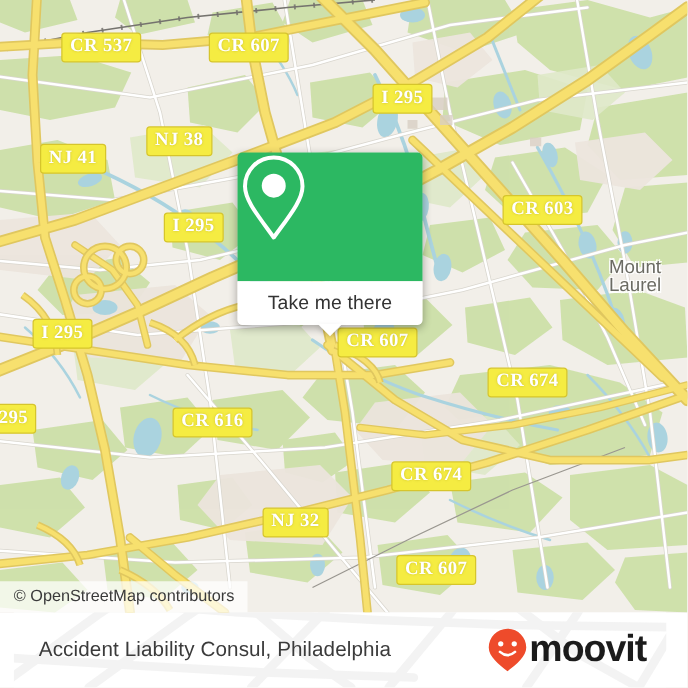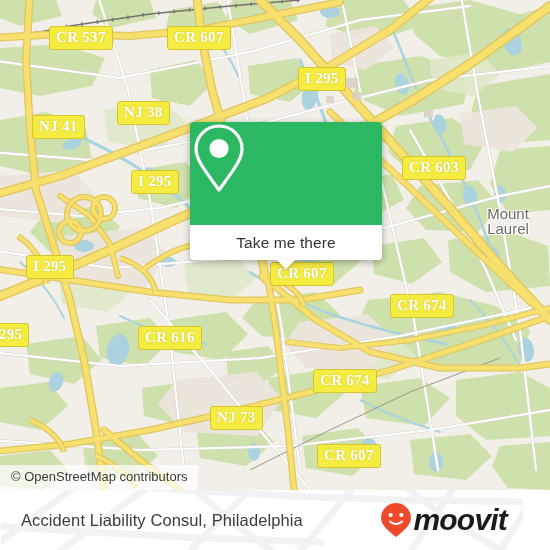--- a/index.html
+++ b/index.html
@@ -46,21 +46,21 @@
       -1px -1px 0 rgba(255,255,255,.9), 1px -1px 0 rgba(255,255,255,.9),
       -1px  1px 0 rgba(255,255,255,.9), 1px  1px 0 rgba(255,255,255,.9);
     white-space:nowrap;
     font-family:"Liberation Sans", sans-serif;
   }
 
   
   #popup {
     position:absolute;
     left:190px; top:122px;
-    width:192px;
+    width:148px;
     border-radius:4px;
     box-shadow:0 2px 7px rgba(0,0,0,.32);
     overflow:visible;
     z-index:40;
   }
   #popup-top {
     height:103px;
     background:#2cb862;
     border-radius:4px 4px 0 0;
     display:flex; align-items:center; justify-content:center;
@@ -95,21 +95,21 @@
     color:#3a3a3a;
     font-size:13px;
     line-height:14px;
     z-index:45;
     font-family:"Liberation Sans", sans-serif;
   }
 
   
   #footer {
     position:absolute;
-    left:1px; top:490px; width:522px; height:60px;
+    left:11px; top:490px; width:522px; height:60px;
     background:#ffffff;
     overflow:hidden;
   }
   #footer-bg { position:absolute; left:0; top:-60px; opacity:.10; }
   #footer-inner {
     position:relative;
     height:100%;
     display:flex; align-items:center; justify-content:space-between;
     padding:0 16px 0 20px;
   }
@@ -119,21 +119,20 @@
     letter-spacing:.1px;
     white-space:nowrap;
   }
   #moovit { display:flex; align-items:center; gap:1px; }
   #moovit-word {
     color:#1b1b1b;
     font-size:30px;
     font-weight:bold;
     letter-spacing:-.8px;
     line-height:30px;
-    font-style:italic;
   }
 </style>
 </head>
 <body>
 
 <div id="map">
 
   <svg width="550" height="490" viewBox="0 0 550 490">
     <defs>
       <clipPath id="mapclip">
@@ -368,21 +367,21 @@
       <div class="shield" style="left: 117px; top: 101px;">NJ 38</div>
       <div class="shield" style="left: 402px; top: 128px; margin-top: 28px;">CR 603</div>
       <div class="shield" style="left: 32px; top: 115px;">NJ 41</div>
       <div class="shield" style="left: 131px; top: 170px;">I 295</div>
       <div class="shield" style="left: 26px; top: 255px;">I 295</div>
       <div class="shield" style="left: -8px; top: 323px;">295</div>
       <div class="shield" style="left: 138px; top: 290px; margin-top: 36px;">CR 616</div>
       <div class="shield" style="left: 270px; top: 262px;">CR 607</div>
       <div class="shield" style="left: 390px; top: 294px;">CR 674</div>
       <div class="shield" style="left: 313px; top: 369px;">CR 674</div>
-      <div class="shield" style="left: 210px; top: 406px;">NJ 73</div>
+      <div class="shield" style="left: 210px; top: 406px;">NJ 32</div>
       <div class="shield" style="left: 317px; top: 444px;">CR 607</div>
     </div>
 
   <div id="place-layer">
       <div class="place-label" style="left: 448px; top: 206px; width: 120px;">
         <div>Mount</div>
         <div>Laurel</div>
       </div>
     </div>
 

